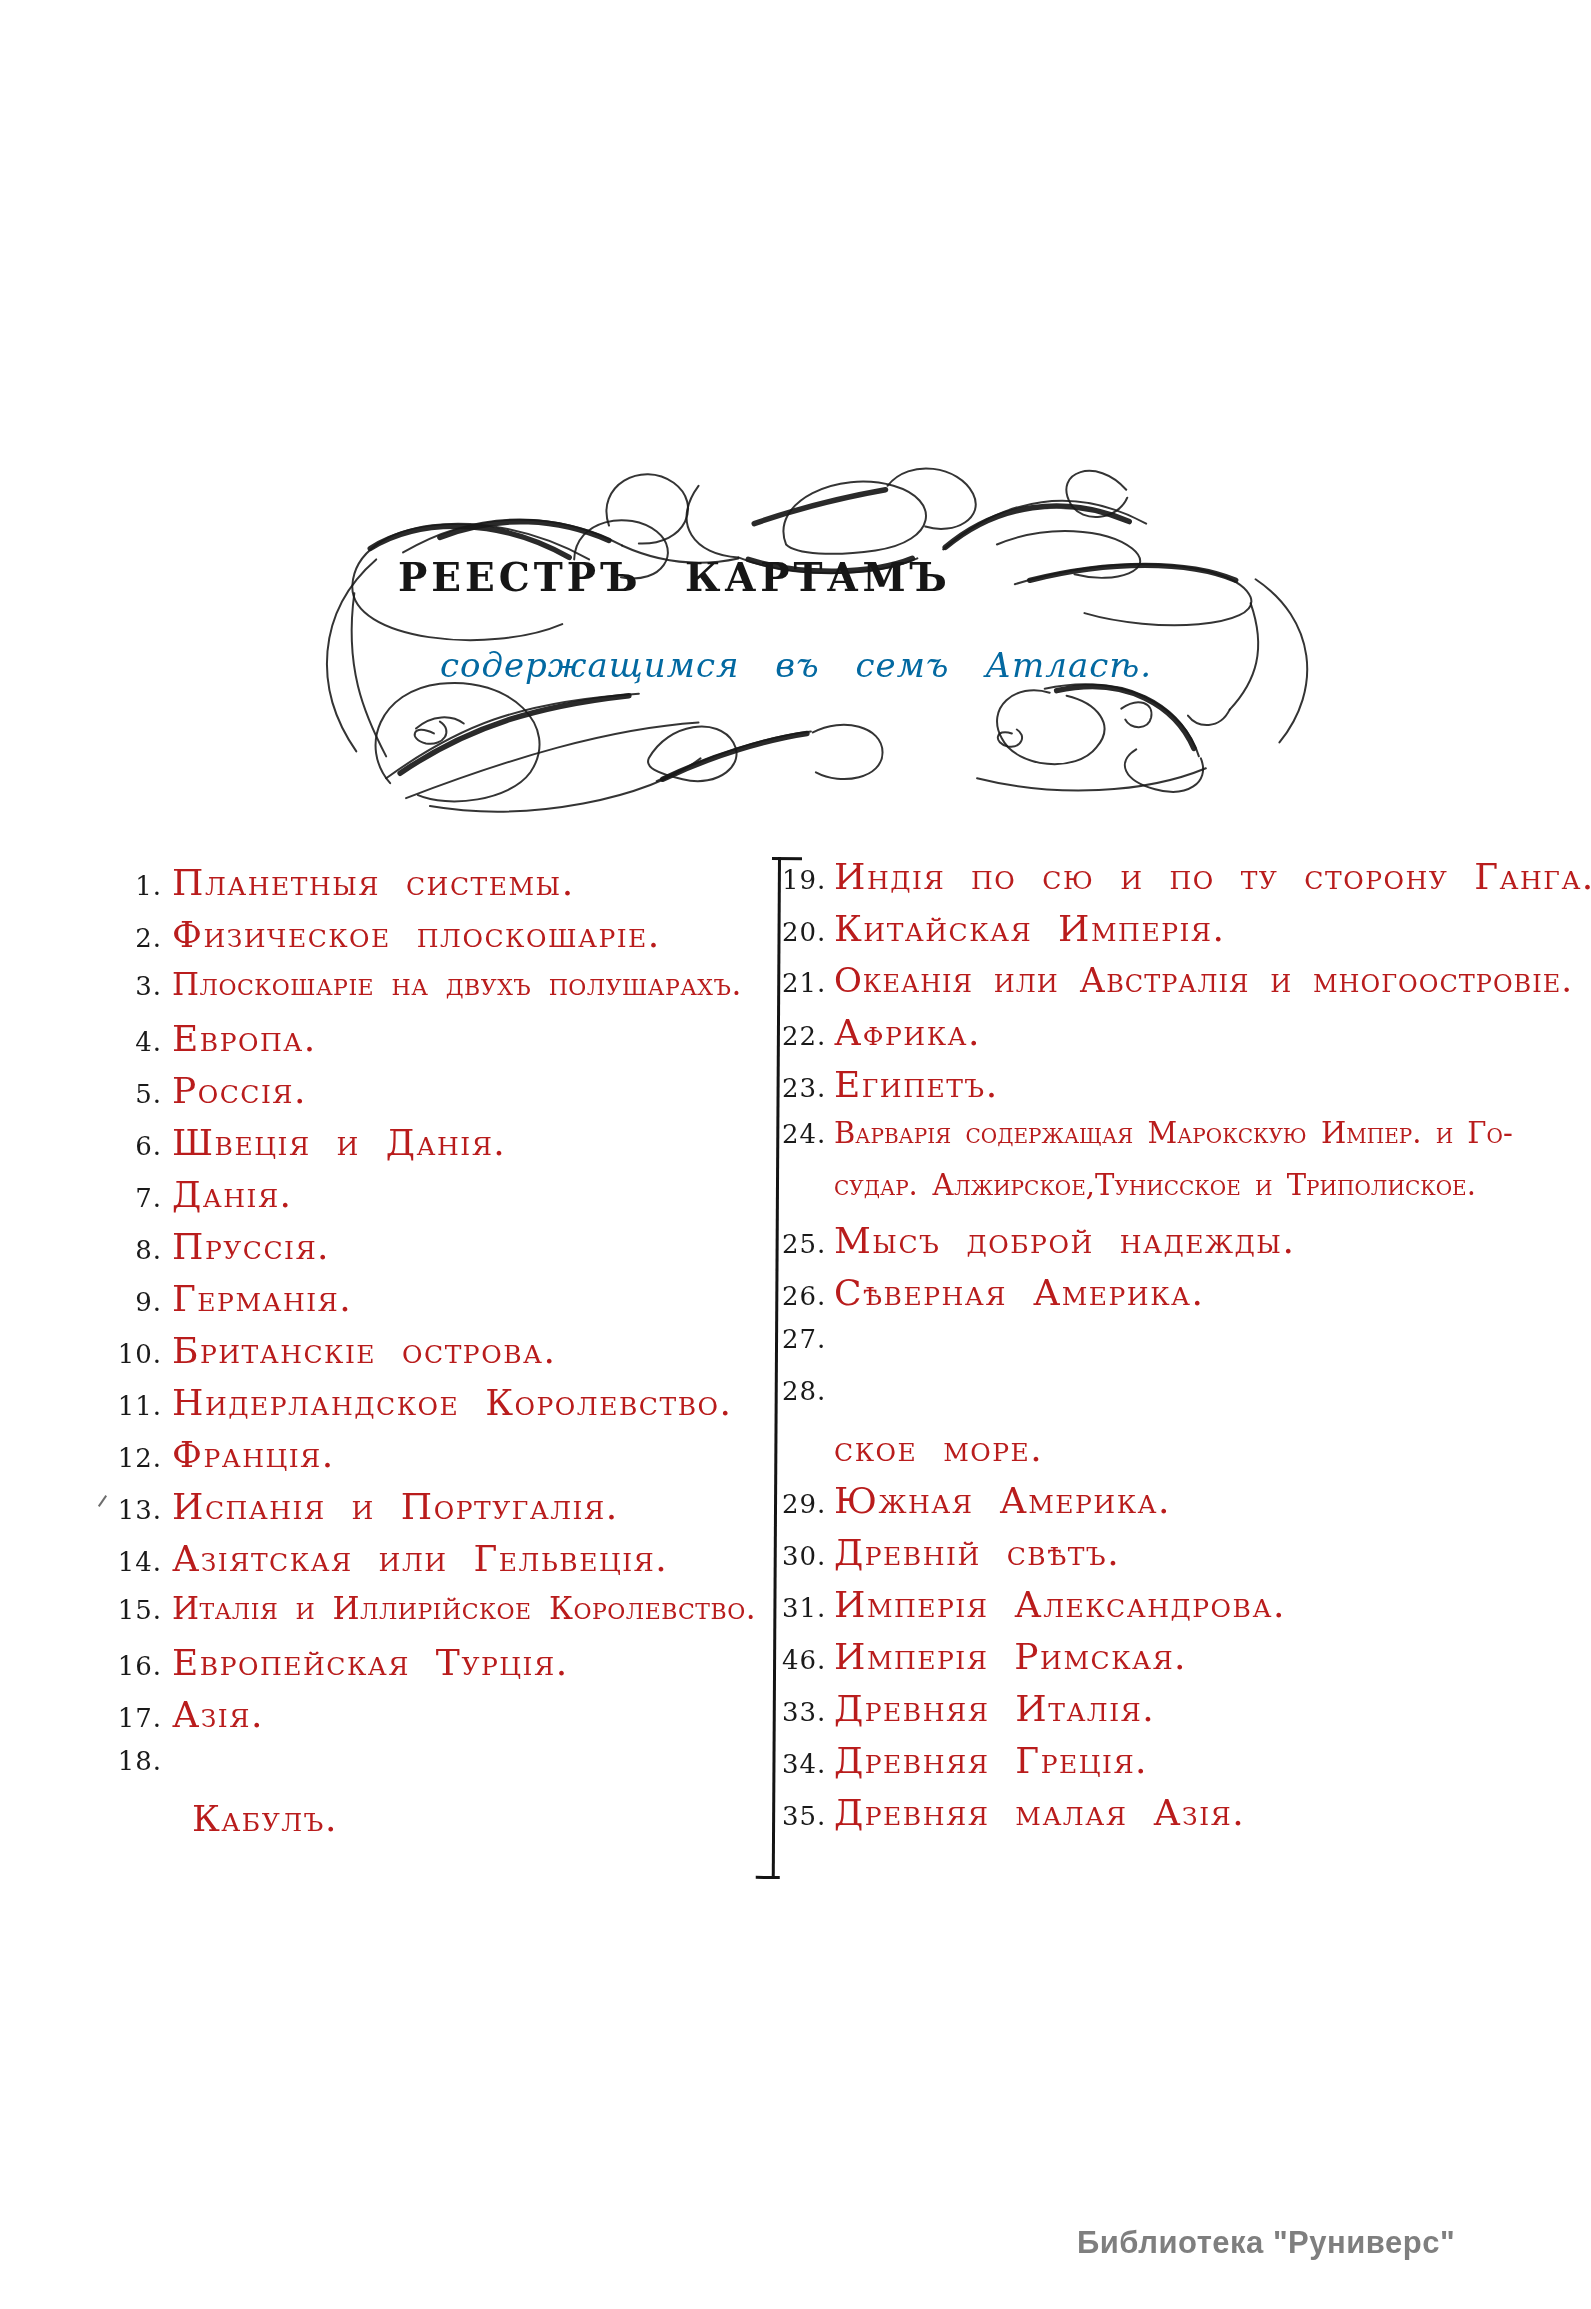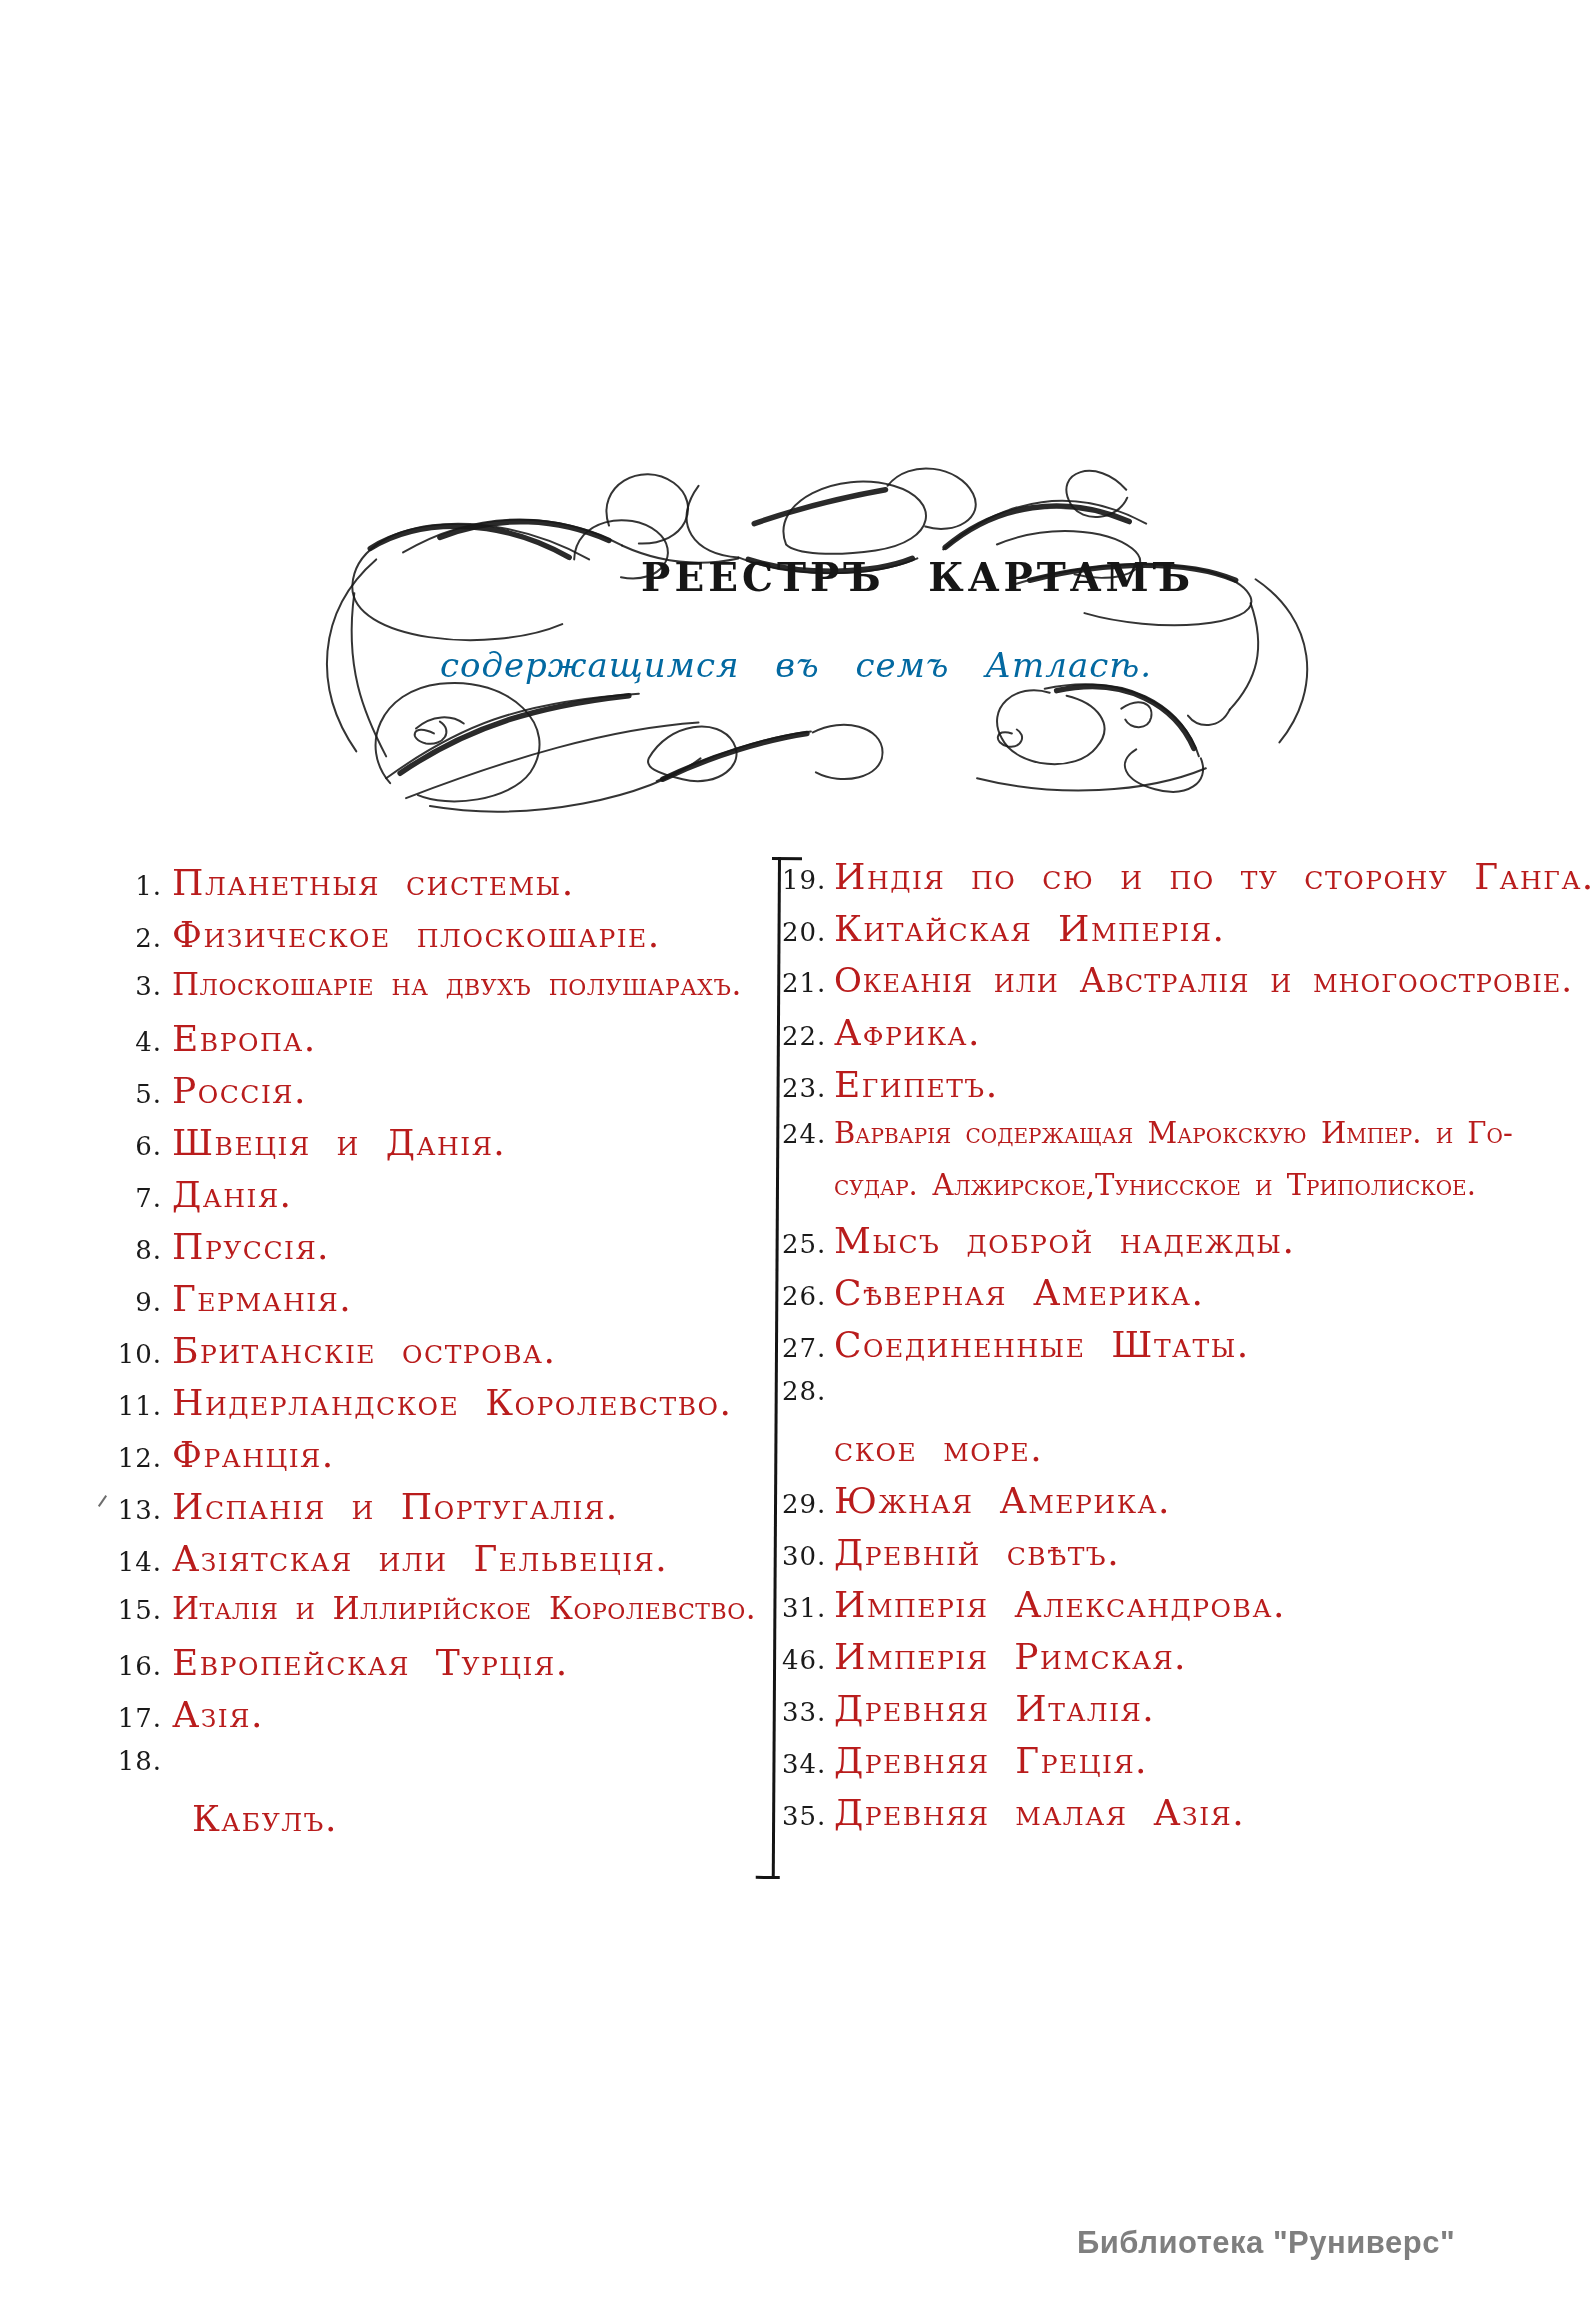--- a/index.html
+++ b/index.html
@@ -7,21 +7,21 @@
     width:1591px;height:2309px;position:relative;overflow:hidden;
     background:#ffffff;color:#161616;
     font-family:"DejaVu Serif","Liberation Serif",serif;
   }
   .page{position:absolute;inset:0;}
   .ornament{position:absolute;left:229px;top:428px;width:1134px;height:413px;}
   .ornament path{fill:none;stroke:#181818;stroke-width:2;stroke-linecap:round;opacity:.88;}
   .ornament path.thick{stroke-width:5.5;opacity:.92;}
   .title{
     position:absolute;left:398px;top:558px;width:796px;margin:0;
-    text-align:right;font-size:39px;font-weight:bold;line-height:1;
+    text-align:left;font-size:39px;font-weight:bold;line-height:1;
     letter-spacing:4px;word-spacing:26px;white-space:nowrap;
   }
   .subtitle{
     position:absolute;left:398px;top:647px;width:796px;
     text-align:center;font-style:italic;font-size:34px;line-height:1.1;
     letter-spacing:1px;word-spacing:24px;white-space:nowrap;color:#0369a1;
   }
   .divider{
     position:absolute;left:778px;top:857px;width:3px;height:1022px;
     background:#141414;transform:rotate(0.35deg);transform-origin:top center;
@@ -239,21 +239,20 @@
     <div class="row">
         <span class="num">25.</span>
         <span class="txt">Мысъ доброй надежды.</span>
       </div>
     <div class="row">
         <span class="num">26.</span>
         <span class="txt">Сѣверная Америка.</span>
       </div>
     <div class="row">
         <span class="num">27.</span>
-        <span class="txt">Соединенные Штаты.</span>
       </div>
     <div class="row">
         <span class="num">28.</span>
       </div>
     <div class="row wrap">
         <span class="txt">ское море.</span>
       </div>
     <div class="row">
         <span class="num">29.</span>
         <span class="txt">Южная Америка.</span>

